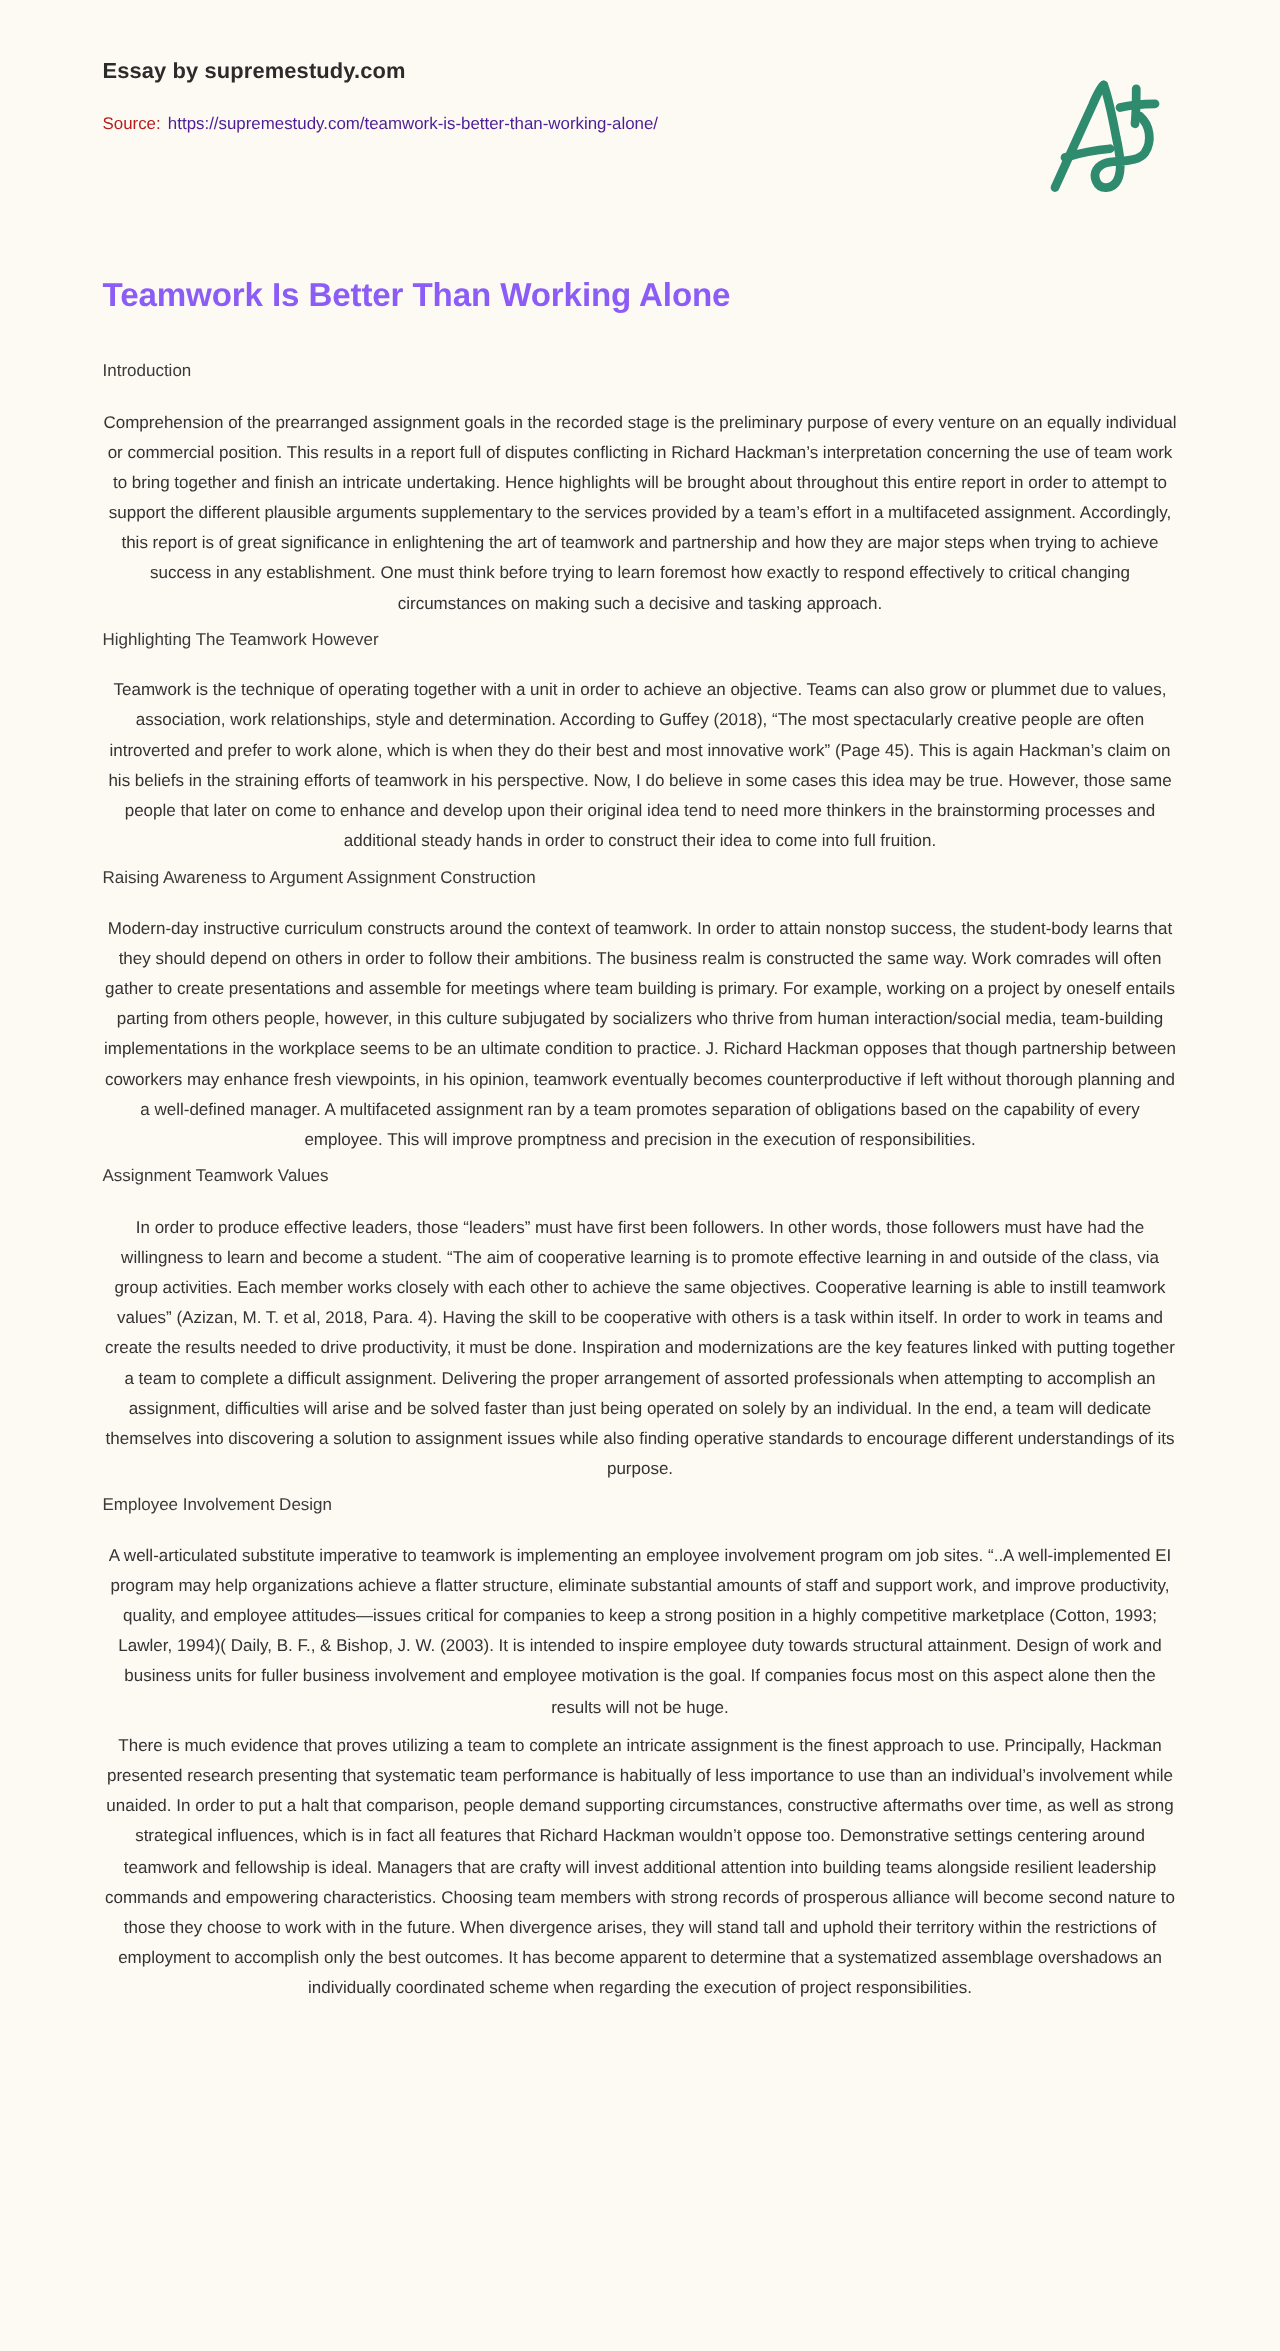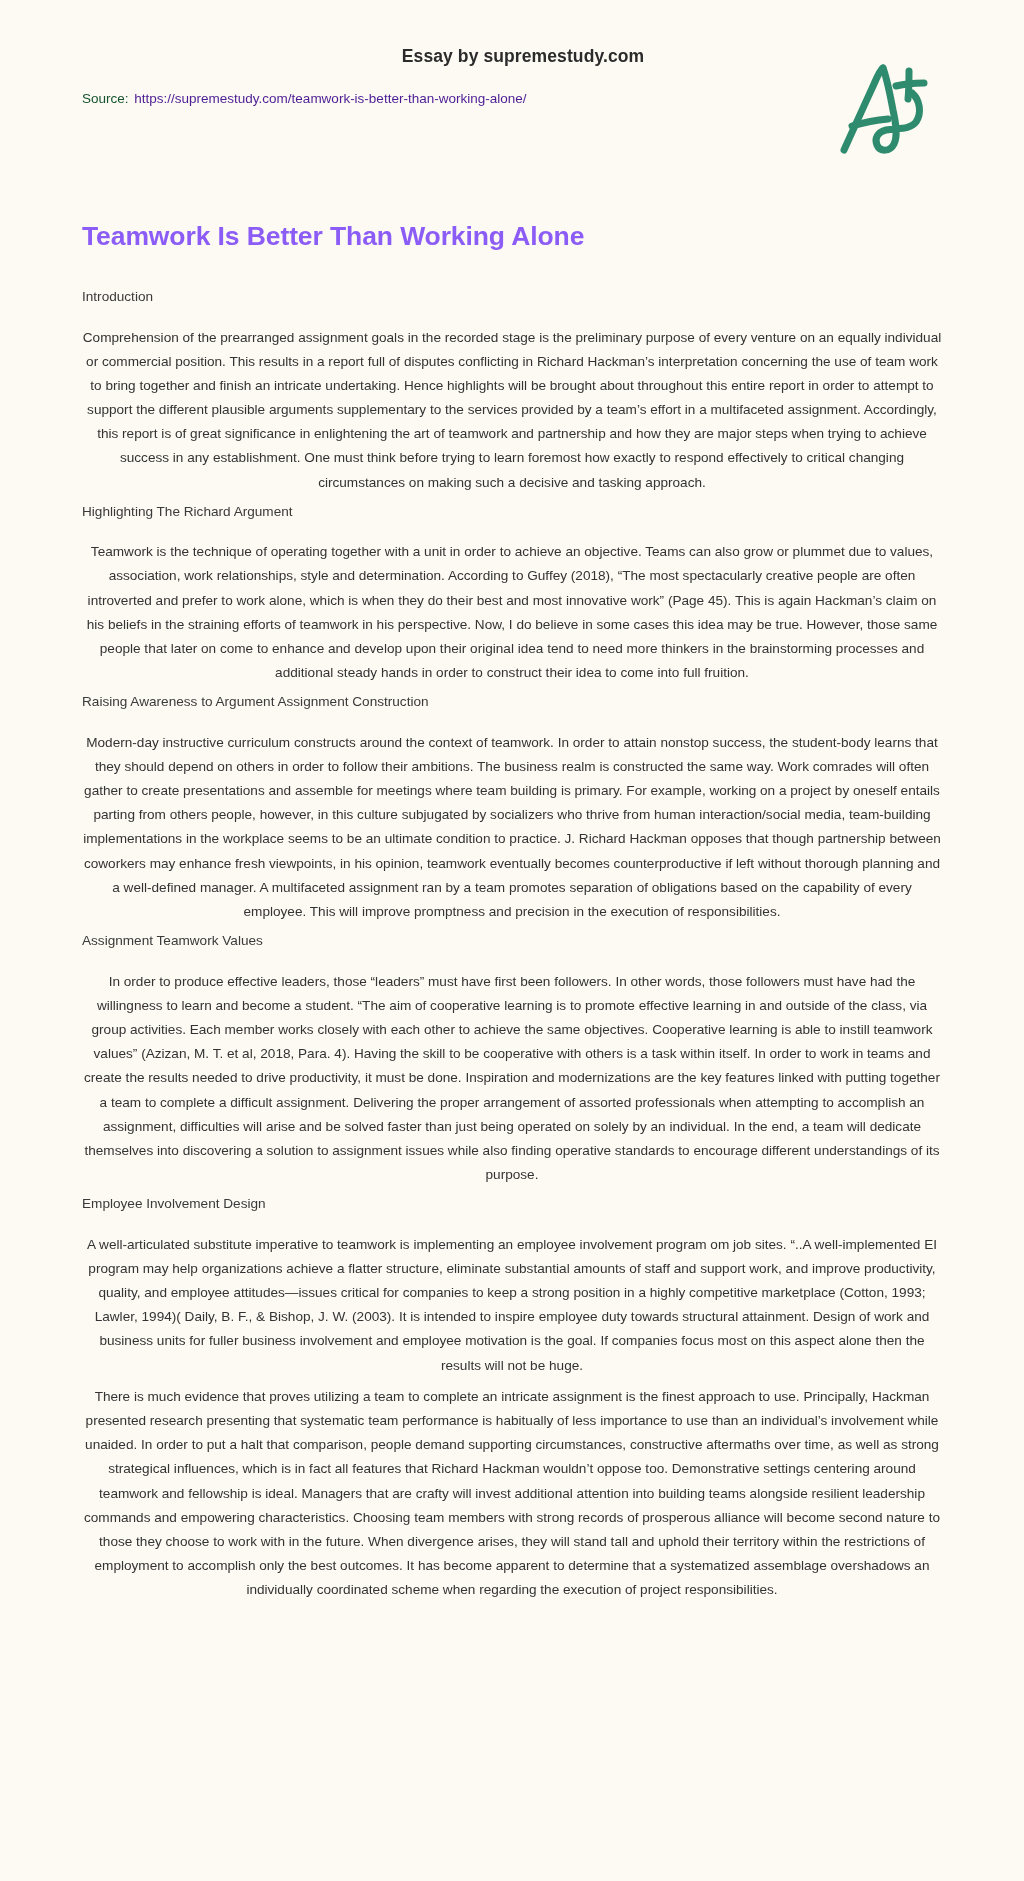--- a/index.html
+++ b/index.html
@@ -28,30 +28,29 @@
     padding: 46px 60px 0 82px;
     height: 176px;
   }
   .byline {
     font-size: 17.5px;
     font-weight: bold;
     color: #2b2b2b;
     letter-spacing: 0.1px;
     margin: 0;
     line-height: 1.2;
-    text-align: center;
   }
   .source-line {
     margin-top: 23px;
     font-size: 13.5px;
     color: #6f6f6f;
     line-height: 1.3;
   }
   .source-label {
-    color: #14532d;
+    color: #b91c1c;
   }
   .source-link {
     color: #4c1d95;
     text-decoration: none;
     margin-left: 2px;
   }
 
   .brand-logo {
     position: absolute;
     top: 58px;
@@ -125,21 +124,21 @@
     <h1 class="article-title">Teamwork Is Better Than Working Alone</h1>
 
     <div class="article-body">
 
       <section class="block">
         <div class="section-heading">Introduction</div>
         <p class="para">Comprehension of the prearranged assignment goals in the recorded stage is the preliminary purpose of every venture on an equally individual or commercial position. This results in a report full of disputes conflicting in Richard Hackman’s interpretation concerning the use of team work to bring together and finish an intricate undertaking. Hence highlights will be brought about throughout this entire report in order to attempt to support the different plausible arguments supplementary to the services provided by a team’s effort in a multifaceted assignment. Accordingly, this report is of great significance in enlightening the art of teamwork and partnership and how they are major steps when trying to achieve success in any establishment. One must think before trying to learn foremost how exactly to respond effectively to critical changing circumstances on making such a decisive and tasking approach.</p>
       </section>
 
       <section class="block">
-        <div class="section-heading">Highlighting The Richard Argument</div>
+        <div class="section-heading">Highlighting The Teamwork However</div>
         <p class="para">Teamwork is the technique of operating together with a unit in order to achieve an objective. Teams can also grow or plummet due to values, association, work relationships, style and determination. According to Guffey (2018), “The most spectacularly creative people are often introverted and prefer to work alone, which is when they do their best and most innovative work” (Page 45). This is again Hackman’s claim on his beliefs in the straining efforts of teamwork in his perspective. Now, I do believe in some cases this idea may be true. However, those same people that later on come to enhance and develop upon their original idea tend to need more thinkers in the brainstorming processes and additional steady hands in order to construct their idea to come into full fruition.</p>
       </section>
 
       <section class="block">
         <div class="section-heading">Raising Awareness to Argument Assignment Construction</div>
         <p class="para">Modern-day instructive curriculum constructs around the context of teamwork. In order to attain nonstop success, the student-body learns that they should depend on others in order to follow their ambitions. The business realm is constructed the same way. Work comrades will often gather to create presentations and assemble for meetings where team building is primary. For example, working on a project by oneself entails parting from others people, however, in this culture subjugated by socializers who thrive from human interaction/social media, team-building implementations in the workplace seems to be an ultimate condition to practice. J. Richard Hackman opposes that though partnership between coworkers may enhance fresh viewpoints, in his opinion, teamwork eventually becomes counterproductive if left without thorough planning and a well-defined manager. A multifaceted assignment ran by a team promotes separation of obligations based on the capability of every employee. This will improve promptness and precision in the execution of responsibilities.</p>
       </section>
 
       <section class="block">
         <div class="section-heading">Assignment Teamwork Values</div>

